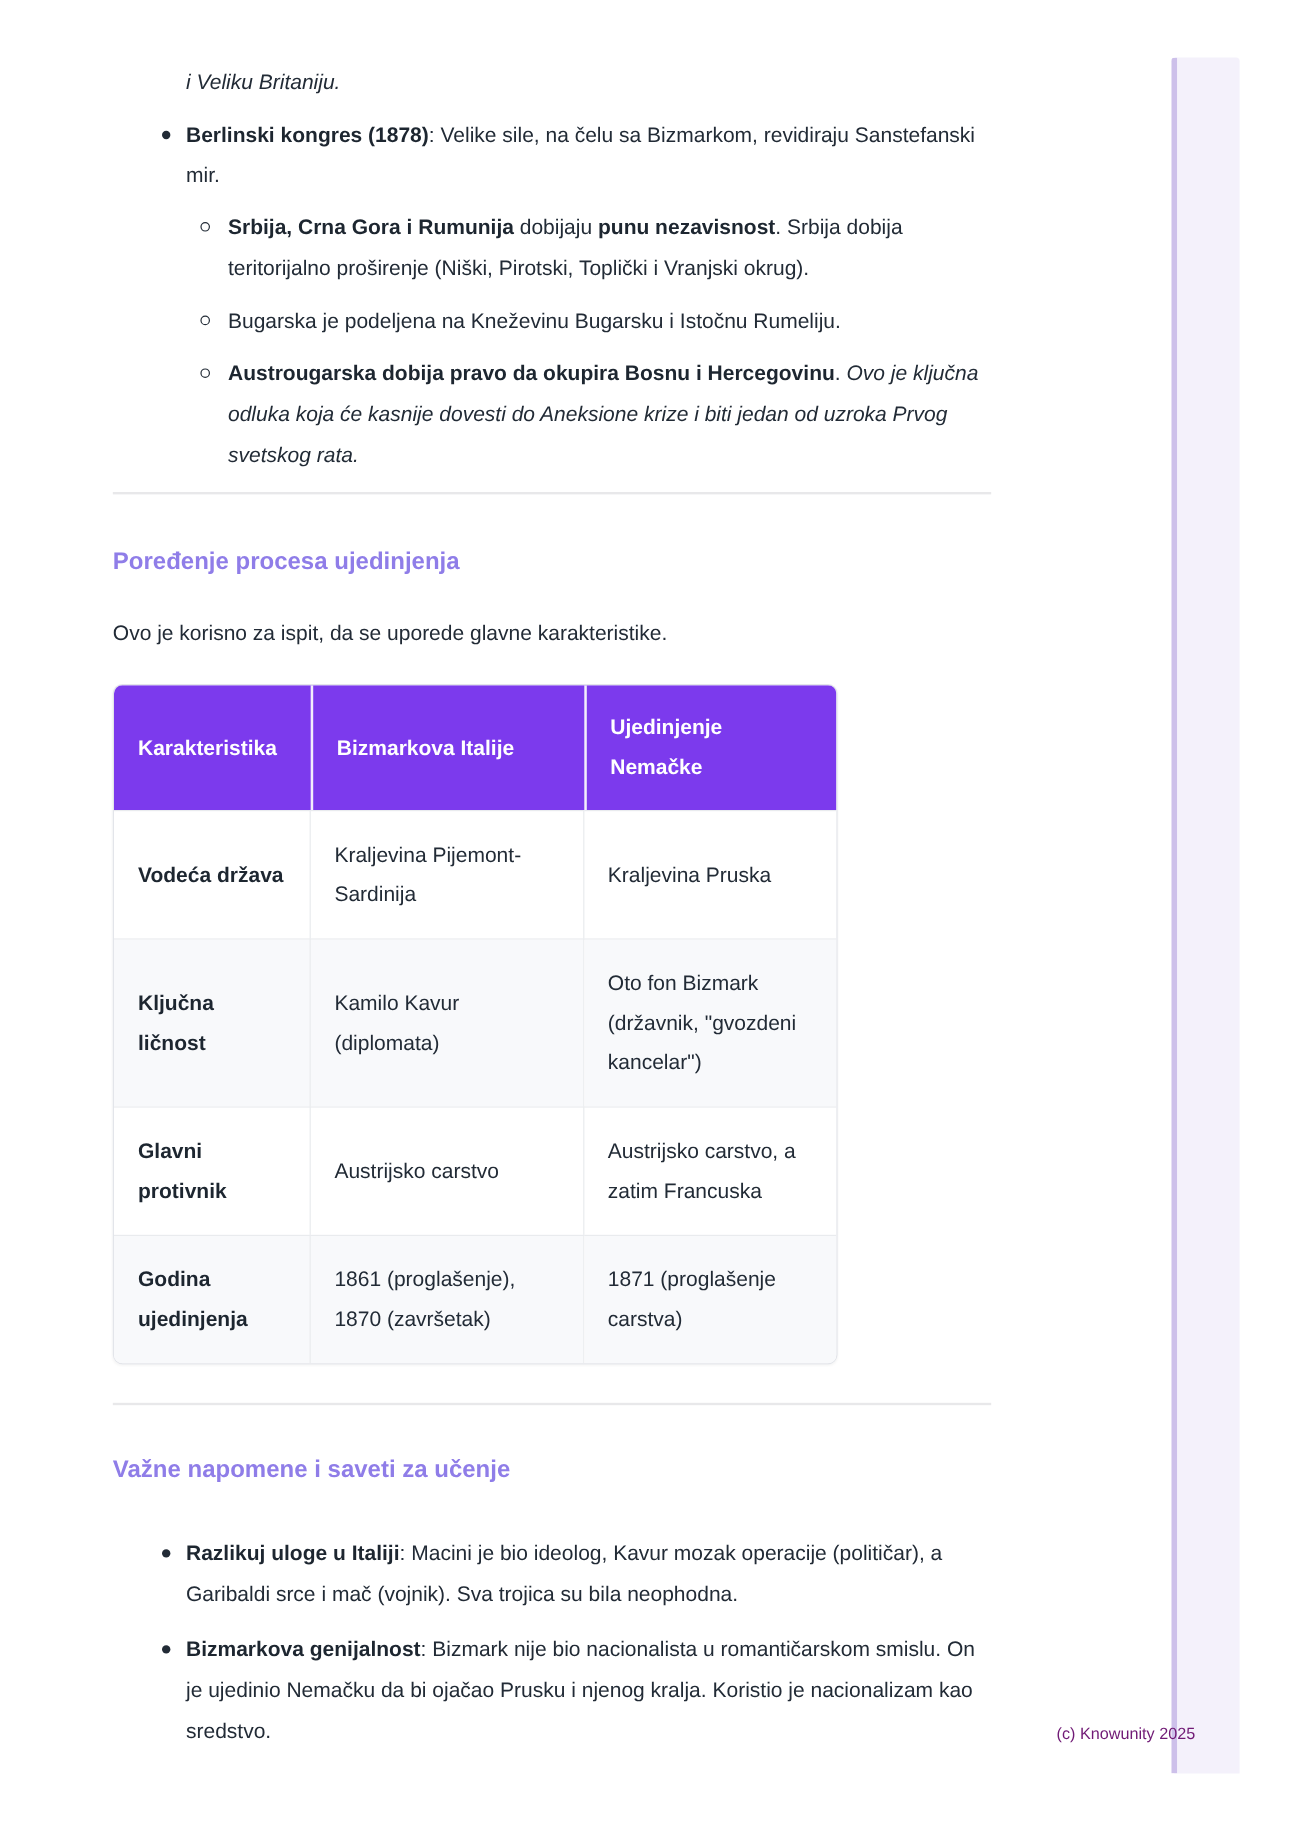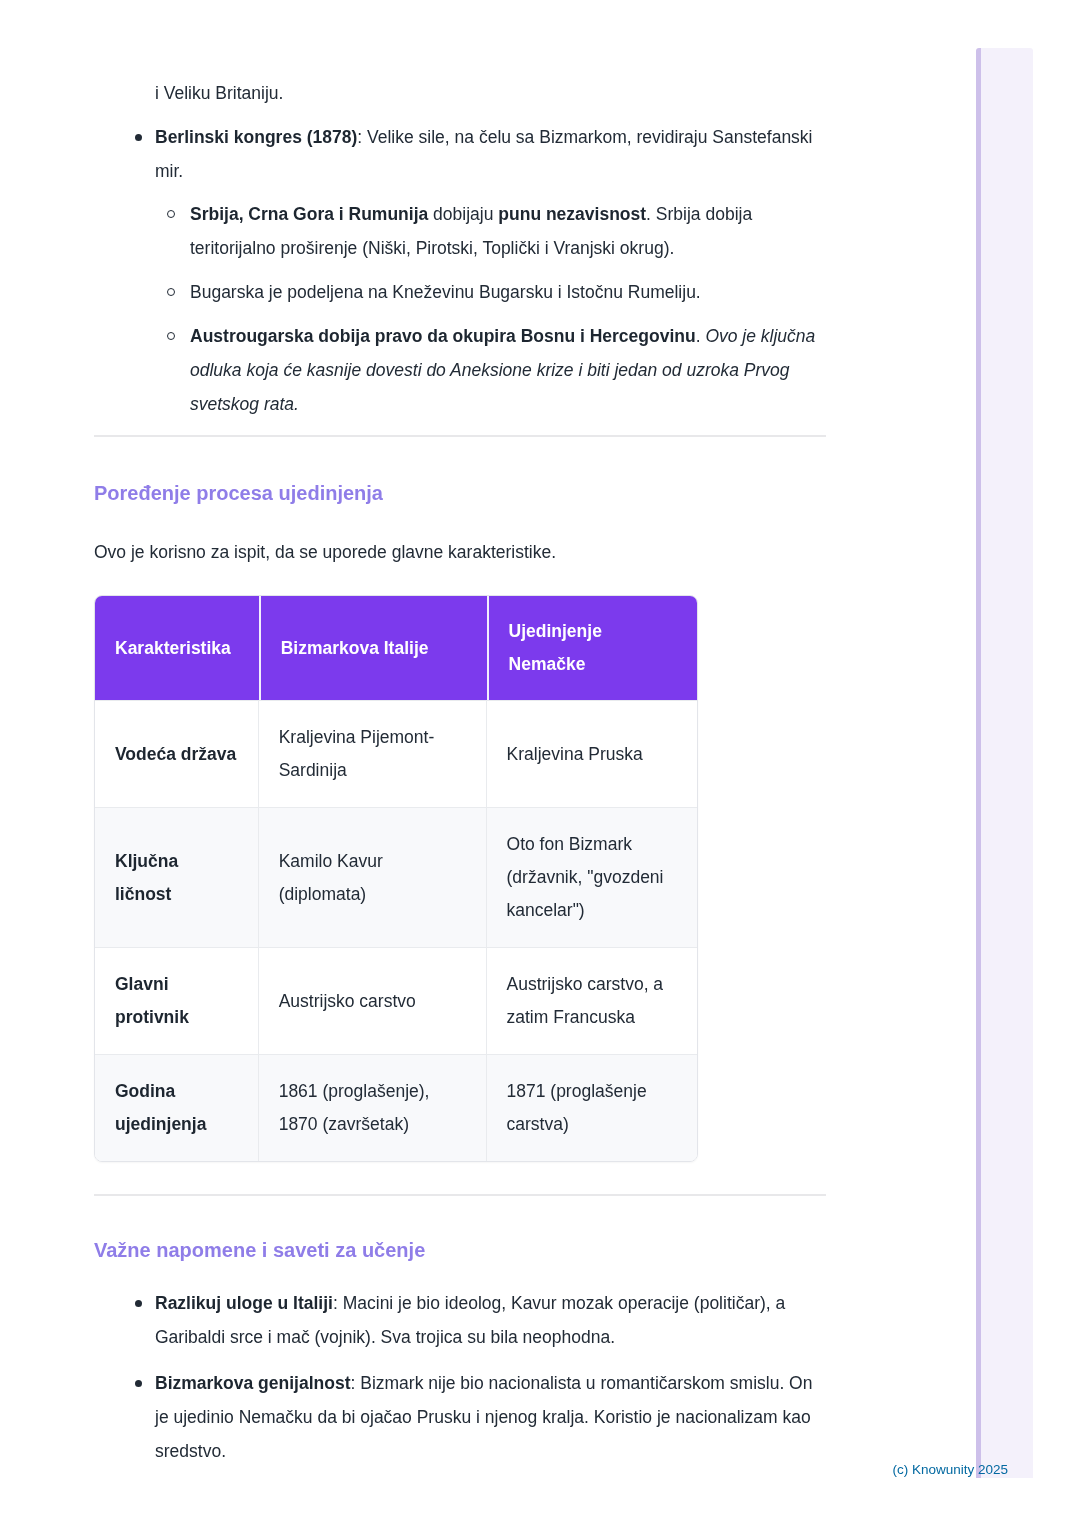--- a/index.html
+++ b/index.html
@@ -18,21 +18,21 @@
     border-left:5px solid #cdc0ea;
     border-radius:3px 3px 0 0;
     box-sizing:border-box;
     z-index:1;
   }
   .content {
     position:absolute; left:94px; top:0;
     width:732px; z-index:2;
   }
   .body-text { font-size:17.5px; line-height:34px; margin:0; }
-  .continuation { padding-top:76px; margin-left:61px; }
+  .continuation { padding-top:51px; margin-left:61px;font-style:italic; }
 
   ul { list-style:none; margin:0; padding:0; }
   .list-l1 { margin-top:10px; }
   .list-l1 > li {
     position:relative; padding-left:61px;
     font-size:17.5px; line-height:34px;
     margin-bottom:10px;
   }
   .list-l1 > li::before {
     content:""; position:absolute; left:41px; top:14px;
@@ -87,27 +87,27 @@
     padding:20px; text-align:left; vertical-align:middle;
     border-top:1px solid #e9ebee;
     background-clip:padding-box;
   }
   .compare-table tbody th { font-weight:700; color:#1d2630; border-right:1px solid #e9ebee; }
   .compare-table tbody td:nth-child(2) { border-right:1px solid #e9ebee; }
   .compare-table tbody td { font-weight:400; }
   .compare-table tbody tr:nth-child(even) th,
   .compare-table tbody tr:nth-child(even) td { background-color:#f8f9fb; }
 
-  .notes-list { margin-top:16px; }
+  .notes-list { margin-top:32px; }
   .notes-list > li { margin-bottom:12px; }
 
   .footer {
-    position:absolute; top:1437px; right:72px;
+    position:absolute; top:1437px; right:84px;
     font-size:13.5px; line-height:16px;
-    color:#0369a1; z-index:3;margin-top:25px;
+    color:#701a75; z-index:3;
   }
 </style>
 </head>
 <body>
 
 <div class="page">
 
   <div class="side-strip"></div>
 
   <div class="content">

